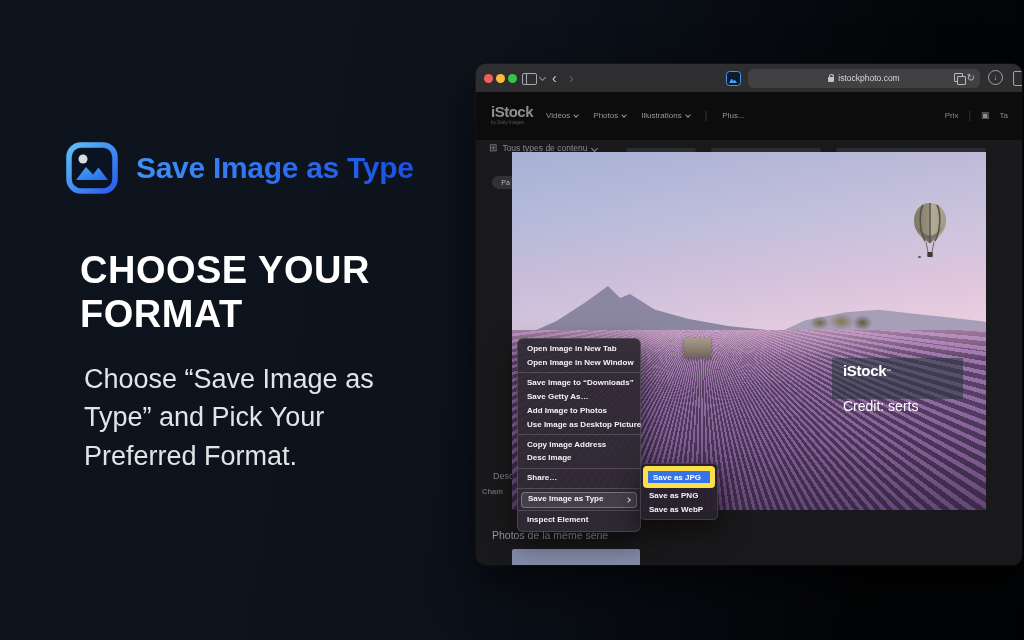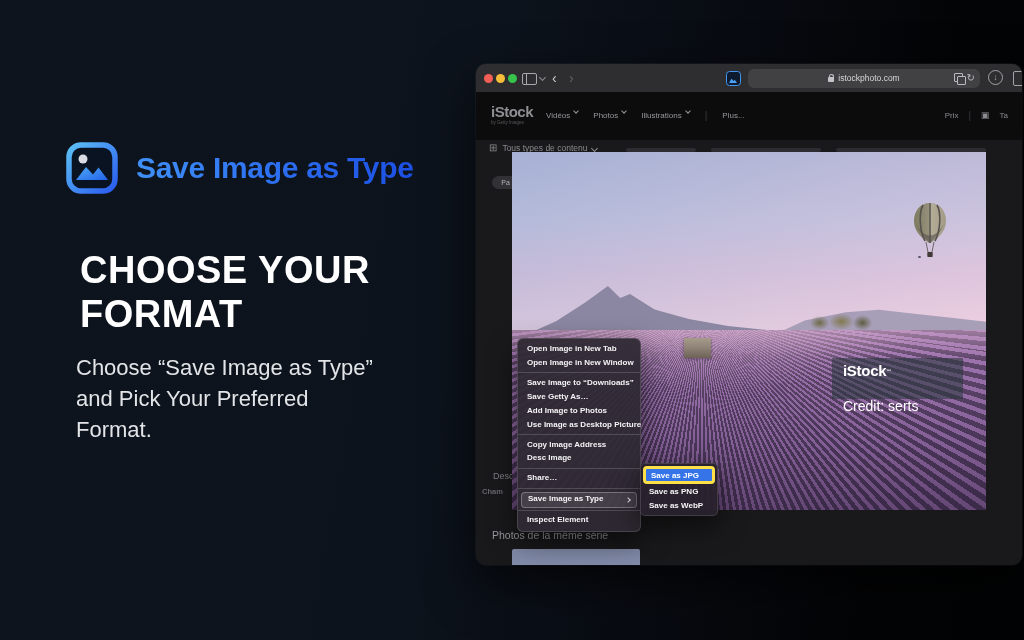--- a/index.html
+++ b/index.html
@@ -16,22 +16,22 @@
   .hero-title{
     font-size:30px;font-weight:bold;letter-spacing:-0.3px;margin:0;
     background:linear-gradient(90deg,#3f90f7 0%,#2b6cf0 55%,#1c4fe3 100%);
     -webkit-background-clip:text;background-clip:text;color:transparent;
   }
   .hero-heading{
     position:absolute;left:68px;top:236px;margin:12px;
     font-size:38px;line-height:1.17;font-weight:bold;letter-spacing:0.5px;color:#ffffff;
   }
   .hero-desc{
-    position:absolute;left:68px;top:344px;margin:8px;width:300px;
-    font-size:22px;line-height:1.42;font-weight:normal;color:#e2e4e7;
+    position:absolute;left:68px;top:344px;margin:16px;width:300px;
+    font-size:27px;line-height:1.42;font-weight:normal;color:#e2e4e7;
   }
   
   .window{
     position:absolute;left:476px;top:64px;width:546px;height:501px;
     border-radius:10px;overflow:hidden;background:#19191b;
     box-shadow:0 18px 50px rgba(0,0,0,0.65), 0 0 0 0.5px rgba(255,255,255,0.10);
   }
   .toolbar{position:absolute;left:0;top:0;right:0;height:28px;background:#2e2e30;border-bottom:1px solid #1a1a1c;}
   .tl{position:absolute;top:9.5px;width:9px;height:9px;border-radius:50%;}
   .tl.red{left:8px;background:#f35f57;} .tl.yellow{left:20px;background:#f6bd38;} .tl.green{left:32px;background:#36c24b;}
@@ -57,21 +57,21 @@
   .reload{font-size:10px;line-height:12px;}
   .dl-ico{position:absolute;left:512px;top:6px;width:13px;height:13px;border:1.2px solid #a2a2a7;border-radius:50%;
     color:#a2a2a7;font-size:9px;line-height:13px;text-align:center;}
   .share-ico{position:absolute;left:537px;top:7px;width:12px;height:13px;border:1.2px solid #a2a2a7;border-radius:2px;}
   
   .site-header{position:absolute;left:0;top:28px;right:0;height:48px;background:#0c0c0d;}
   .logo{position:absolute;left:15px;top:12px;color:#8e8e93;}
   .logo-main{font-size:15px;font-weight:bold;letter-spacing:-0.5px;line-height:15px;}
   .logo-sub{font-size:4.5px;color:#5a5a5f;margin-top:1px;}
   .site-nav{position:absolute;left:70px;top:18px;display:flex;align-items:center;gap:15px;font-size:8px;color:#97979c;}
-  .site-nav .navitem{display:flex;align-items:flex-start;gap:4px;}
+  .site-nav .navitem{display:flex;align-items:center;gap:4px;}
   .site-nav .chev{width:3px;height:3px;margin-top:-2px;}
   .vsep{color:#3c3c40;font-size:10px;}
   .nav-right{position:absolute;right:14px;top:18px;display:flex;align-items:center;gap:10px;font-size:8px;color:#8b8b90;}
   .board-ico{font-size:9px;color:#8b8b90;line-height:9px;}
   
   .page{position:absolute;left:0;top:76px;right:0;bottom:0;background:#19191b;}
   .filter-row{position:absolute;left:13px;top:3px;display:flex;align-items:center;gap:5px;font-size:8.5px;color:#8a8a8e;}
   .grid-ico{font-size:10px;line-height:10px;color:#8a8a8e;}
   .ghost{position:absolute;top:8px;height:4px;border-radius:2px;background:rgba(140,140,150,0.18);}
   .g1{left:150px;width:70px;} .g2{left:235px;width:110px;} .g3{left:360px;width:150px;}
@@ -114,21 +114,21 @@
     padding:3px 0;box-shadow:0 10px 28px rgba(0,0,0,0.55);}
   .ctx-item{font-size:8px;font-weight:bold;color:#f4f3f5;padding:2.6px 9px;line-height:1.1;white-space:nowrap;}
   .ctx-sep{height:1px;background:rgba(255,255,255,0.16);margin:2.5px 0;}
   .ctx-item--active{margin:0 3px;padding:2.6px 6px;background:rgba(255,255,255,0.10);
     border:0.5px solid rgba(255,255,255,0.28);border-radius:4px;display:flex;justify-content:space-between;align-items:center;}
   .ctx-item--active .chev{color:#e8e8ea;width:3px;height:3px;}
   .sub-menu{position:absolute;left:164px;top:399px;width:72px;z-index:6;
     background:rgba(40,34,44,0.95);border:0.5px solid rgba(255,255,255,0.12);border-radius:5px;
     padding:2px 2px;box-shadow:0 10px 28px rgba(0,0,0,0.55);}
   .sub-item{font-size:8px;font-weight:bold;color:#f4f3f5;padding:2.6px 6px;line-height:1.15;white-space:nowrap;}
-  .sub-item--active{background:#3574e8;border:3px solid #fde047;border-radius:4px;padding:1.6px 5px;color:#ffffff;}
+  .sub-item--active{background:#3574e8;border:5px solid #fde047;border-radius:4px;padding:1.6px 5px;color:#ffffff;}
 </style>
 </head>
 <body>
 
 <div class="hero">
   <div class="hero-brand">
     <svg class="hero-icon" viewBox="0 0 52 52">
       <defs>
         <linearGradient id="icb" x1="0" y1="0" x2="1" y2="1">
           <stop offset="0" stop-color="#5cc0f5"></stop>

